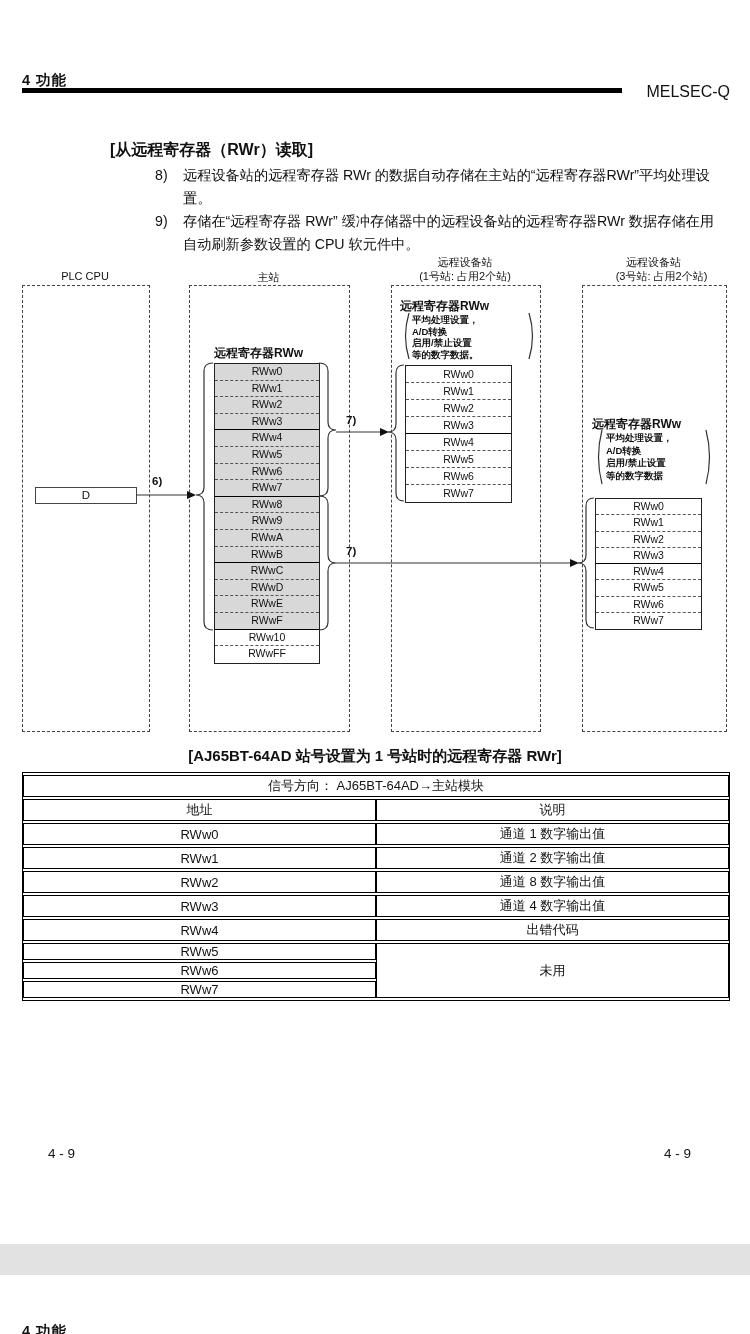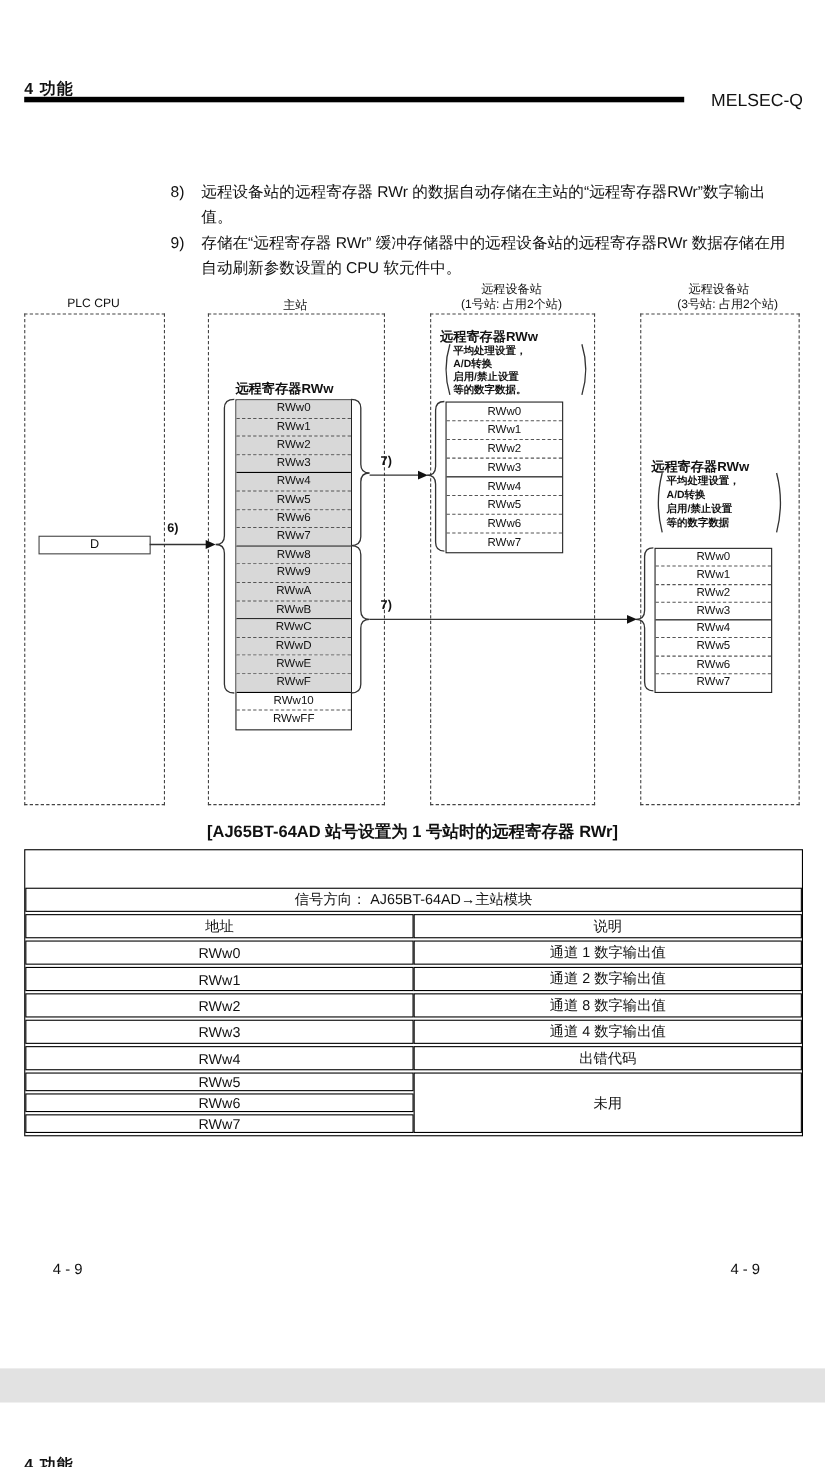--- a/index.html
+++ b/index.html
@@ -30,44 +30,45 @@
   .stack .cell.tall{height:40px;line-height:38px;}
   .stack.st1 .cell{height:17px;line-height:16px;}
   .stack.st3 .cell{height:16.3px;line-height:15px;}
   .d-box{position:absolute;left:35px;top:232px;width:100px;height:15px;border:1.5px solid #444;
          background:#fff;text-align:center;font-size:11.5px;line-height:15px;}
   .callout{position:absolute;font-size:11.5px;font-weight:bold;}
   svg.overlay{position:absolute;left:0;top:0;pointer-events:none;}
   
   .tbl-title{position:absolute;left:0;top:747px;width:750px;text-align:center;font-size:15px;font-weight:bold;}
   .tbl-wrap{position:absolute;left:22px;top:772px;width:706px;border:1.5px solid #000;}
-  table.reg{border-collapse:separate;border-spacing:0 2px;width:100%;table-layout:fixed;margin-top:32px;}
+  table.reg{border-collapse:separate;border-spacing:0 2px;width:100%;table-layout:fixed;}
   table.reg td{border:1px solid #000;padding:0;text-align:center;font-size:13px;height:20px;}
   table.reg td.addr{width:155px;}
   table.reg td.small{height:15px;}
   table.reg td.merged{vertical-align:middle;}
   
   .pg-num{position:absolute;top:1146px;font-size:13.5px;}
   .pg-left{left:48px;} .pg-right{left:664px;}
   .band{position:absolute;left:0;top:1244px;width:750px;height:31px;background:var(--band,#e2e2e2);}
   .next-hdr{position:absolute;left:22px;top:1322px;font-size:14.5px;font-weight:bold;letter-spacing:1px;}
 </style>
 </head>
 <body>
 
 <div id="page">
 
   <div class="hdr-section">4  功能</div>
   <div class="hdr-bar"></div>
   <div class="hdr-brand">MELSEC-Q</div>
 
+  <div class="body-title">[从远程寄存器（RWr）读取]</div>
   <div class="items">
     <div class="item">
       <span class="num">8)</span>
-      <span class="txt">远程设备站的远程寄存器 RWr 的数据自动存储在主站的“远程寄存器RWr”数字输出值。</span>
+      <span class="txt">远程设备站的远程寄存器 RWr 的数据自动存储在主站的“远程寄存器RWr”平均处理设置。</span>
     </div>
     <div class="item">
       <span class="num">9)</span>
       <span class="txt">存储在“远程寄存器 RWr” 缓冲存储器中的远程设备站的远程寄存器RWr 数据存储在用自动刷新参数设置的 CPU 软元件中。</span>
     </div>
   </div>
 
   <div id="diagram">
 
     <div class="col-label" style="left:22px;top:15px;width:126px;">PLC CPU</div>

